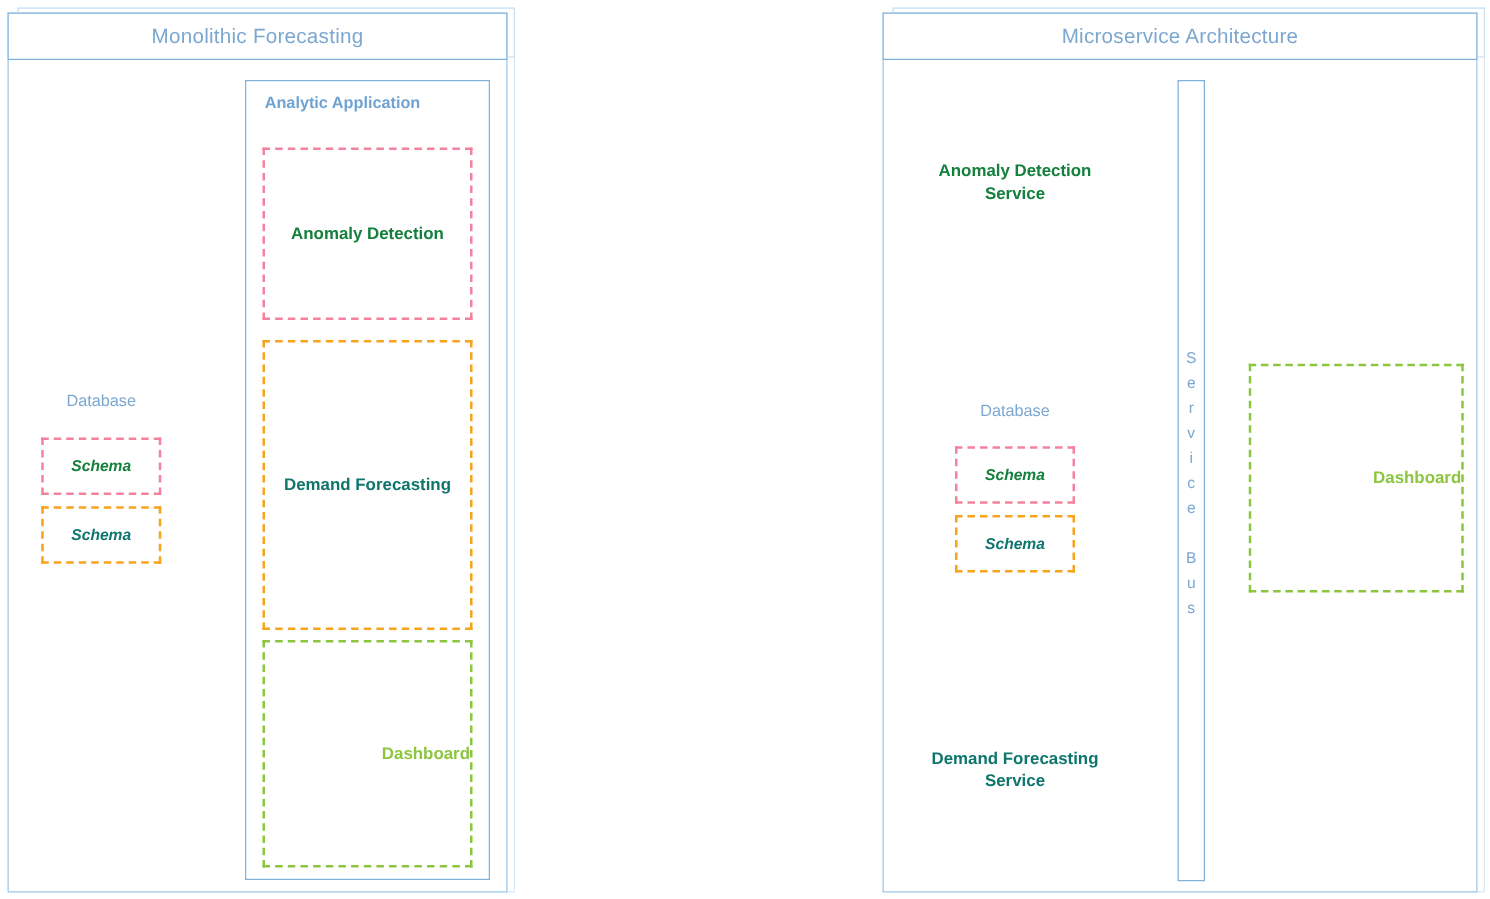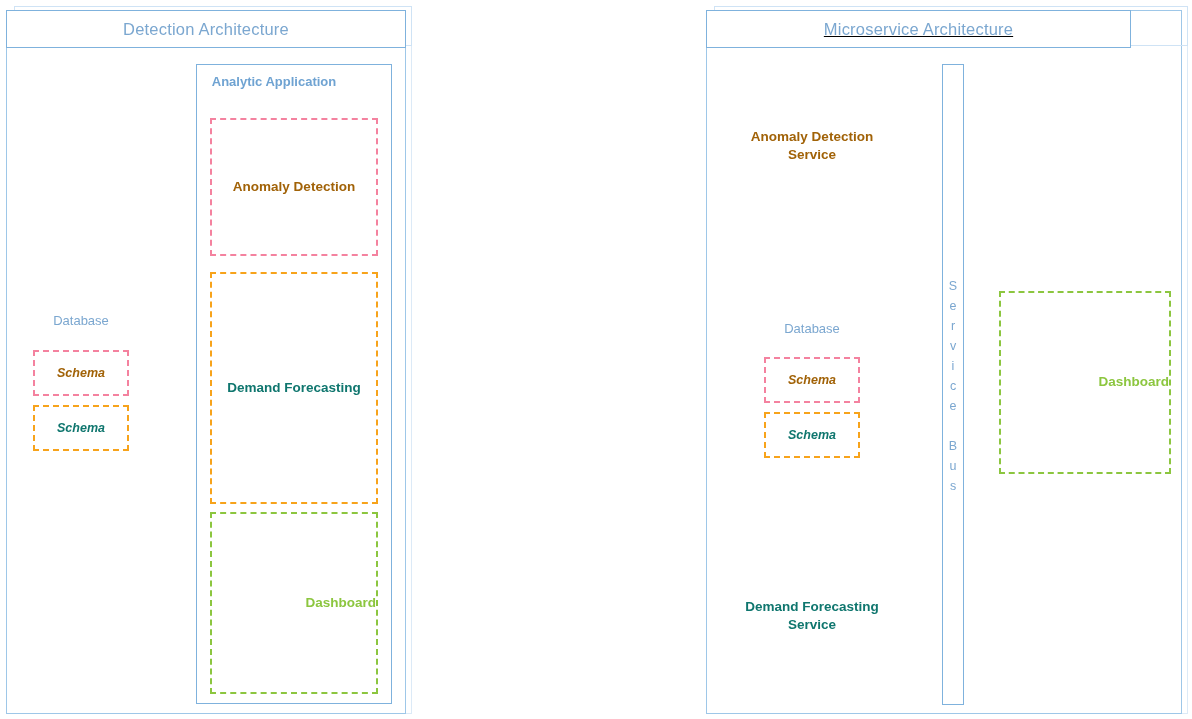--- a/index.html
+++ b/index.html
@@ -76,21 +76,21 @@
     justify-content: center;
   }
   .dashed-box .dbl {
     font-size: 13.5px;
     font-weight: bold;
     white-space: nowrap;
     text-align: center;
     line-height: 1.35;
   }
   .pink  { border: 2.5px dashed #f4829f; }
-  .pinkt { color: #a16207; }
+  .pinkt { color: #15803d; }
   .orng  { border: 2.5px dashed #f7a31b; }
   .orngt { color: #0f766e; }
   .grn   { border: 2.5px dashed #8cc63f; justify-content: flex-end; }
   .grnt  { color: #8cc63f; }
 
   .schema-box {
     position: absolute;
     box-sizing: border-box;
     display: flex;
     align-items: center;
@@ -192,21 +192,21 @@
   <g>
     <line x1="963" y1="382" x2="998" y2="382" stroke="#7eb0dd" stroke-width="2.6" marker-start="url(#arrStartBlue)" marker-end="url(#arrEndBlue)"></line>
   </g>
 </svg>
 
 <div class="panel-outer-shadow" style="left:14px; top:6px; width:398px; height:708px;"></div>
 <div class="panel-outer" style="left:6px; top:10px; width:400px; height:704px;"></div>
 
 <div class="panel-title-bar-shadow" style="left:14px; top:6px; width:398px; height:40px;"></div>
 <div class="panel-title-bar" style="left:6px; top:10px; width:400px; height:38px;">
-  <span class="panel-title-text">Detection Architecture</span>
+  <span class="panel-title-text">Monolithic Forecasting</span>
 </div>
 
 <div class="inner-box" style="left:196px; top:64px; width:196px; height:640px;"></div>
 <div class="inner-box-label" style="left:196px; top:74px; width:156px; text-align:center;">Analytic Application</div>
 
 <div class="dashed-box pink" style="left:210px; top:118px; width:168px; height:138px;">
   <span class="dbl pinkt">Anomaly Detection</span>
 </div>
 
 <div class="dashed-box orng" style="left:210px; top:272px; width:168px; height:232px;">
@@ -223,21 +223,21 @@
   <span class="sbl pinkt">Schema</span>
 </div>
 <div class="schema-box orng" style="left:33px; top:405px; width:96px; height:46px;">
   <span class="sbl orngt">Schema</span>
 </div>
 
 <div class="panel-outer-shadow" style="left:714px; top:6px; width:474px; height:708px;"></div>
 <div class="panel-outer" style="left:706px; top:10px; width:476px; height:704px;"></div>
 
 <div class="panel-title-bar-shadow" style="left:714px; top:6px; width:474px; height:40px;"></div>
-<div class="panel-title-bar" style="left:706px; top:10px; width:425px; height:38px;text-decoration:underline;">
+<div class="panel-title-bar" style="left:706px; top:10px; width:476px; height:38px;">
   <span class="panel-title-text">Microservice Architecture</span>
 </div>
 
 <div class="hex-label pinkt" style="left:716px; top:128px; width:192px;">Anomaly Detection
 Service</div>
 <div class="hex-label orngt" style="left:716px; top:598px; width:192px;">Demand Forecasting
 Service</div>
 
 <div class="bus-rect" style="left:942px; top:64px; width:22px; height:641px;">
   <div class="bus-text" id="bus-label" style="position: absolute; top: 210.5px;">

